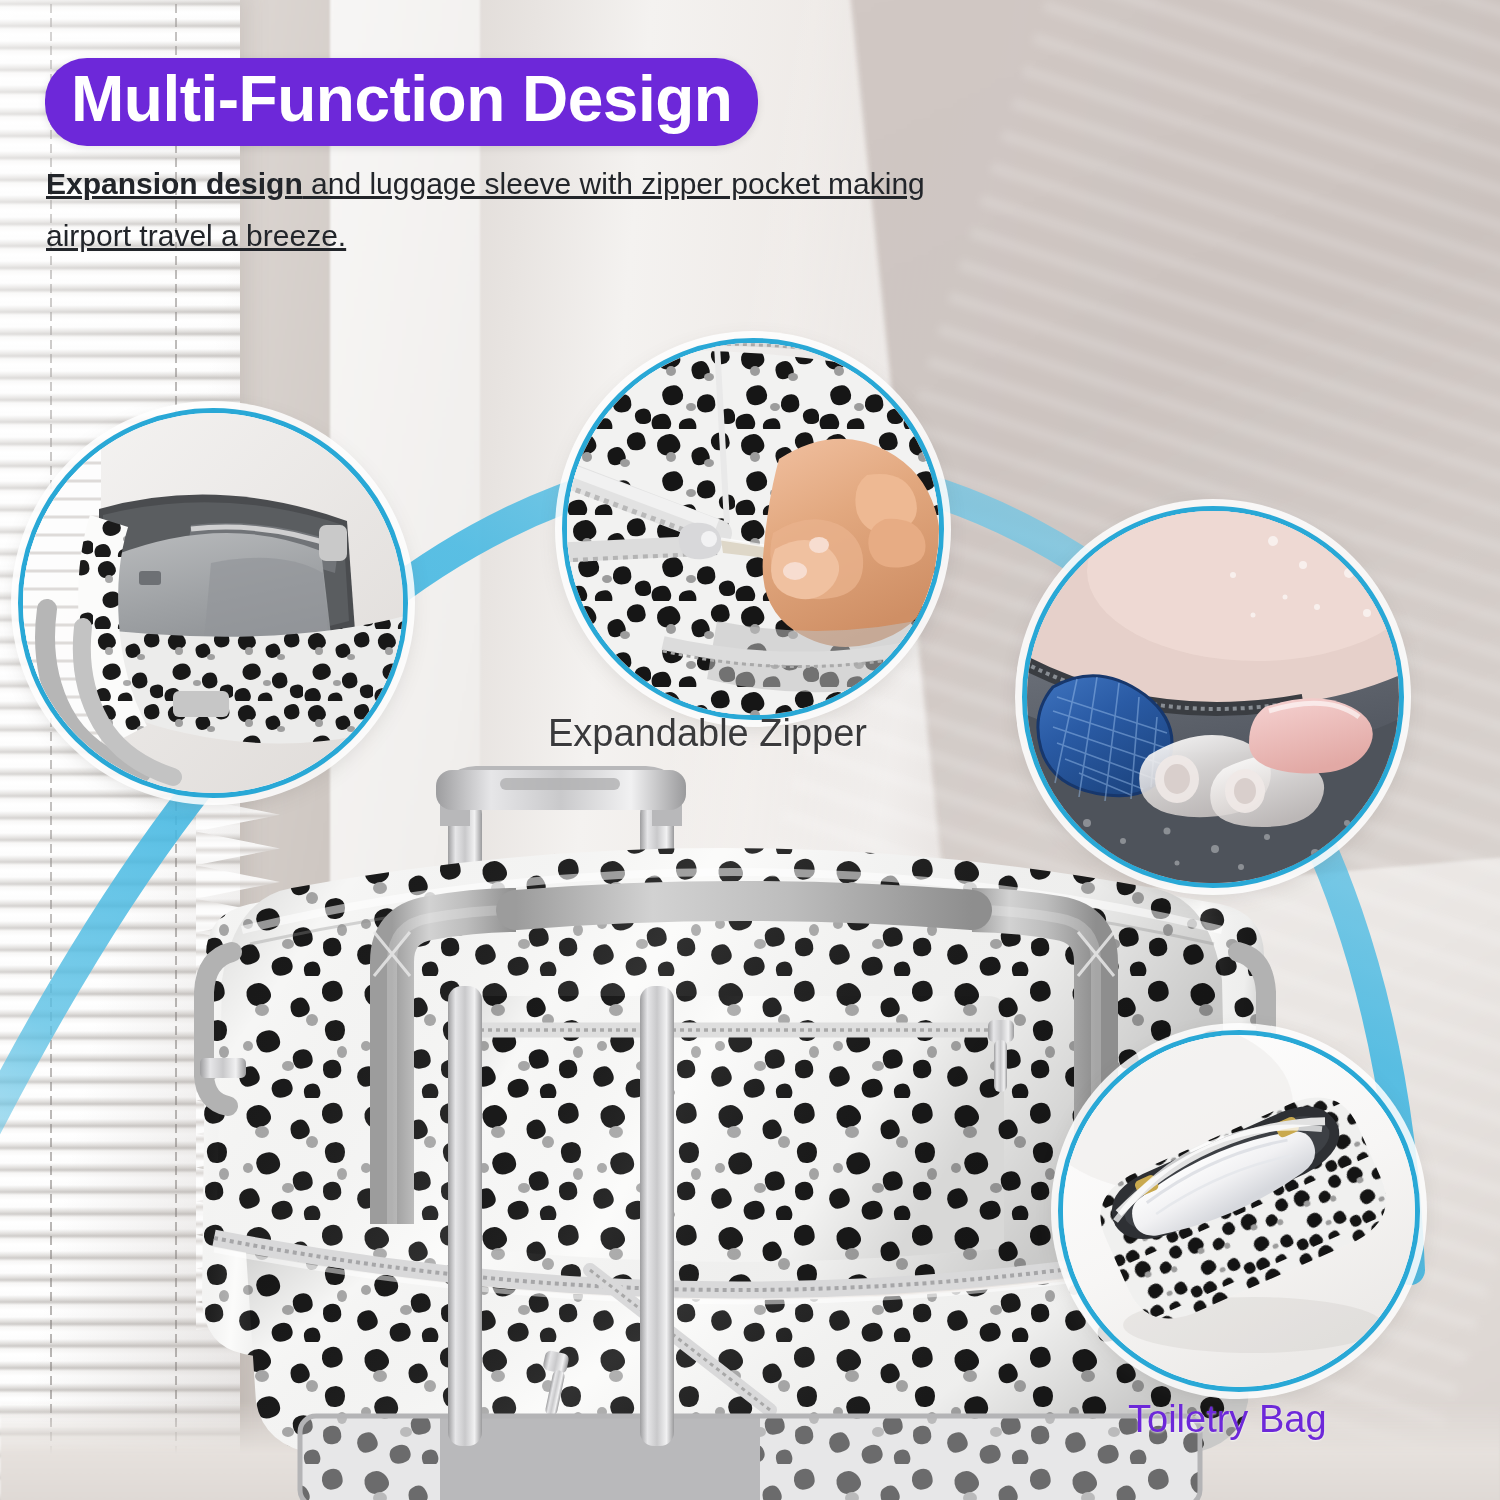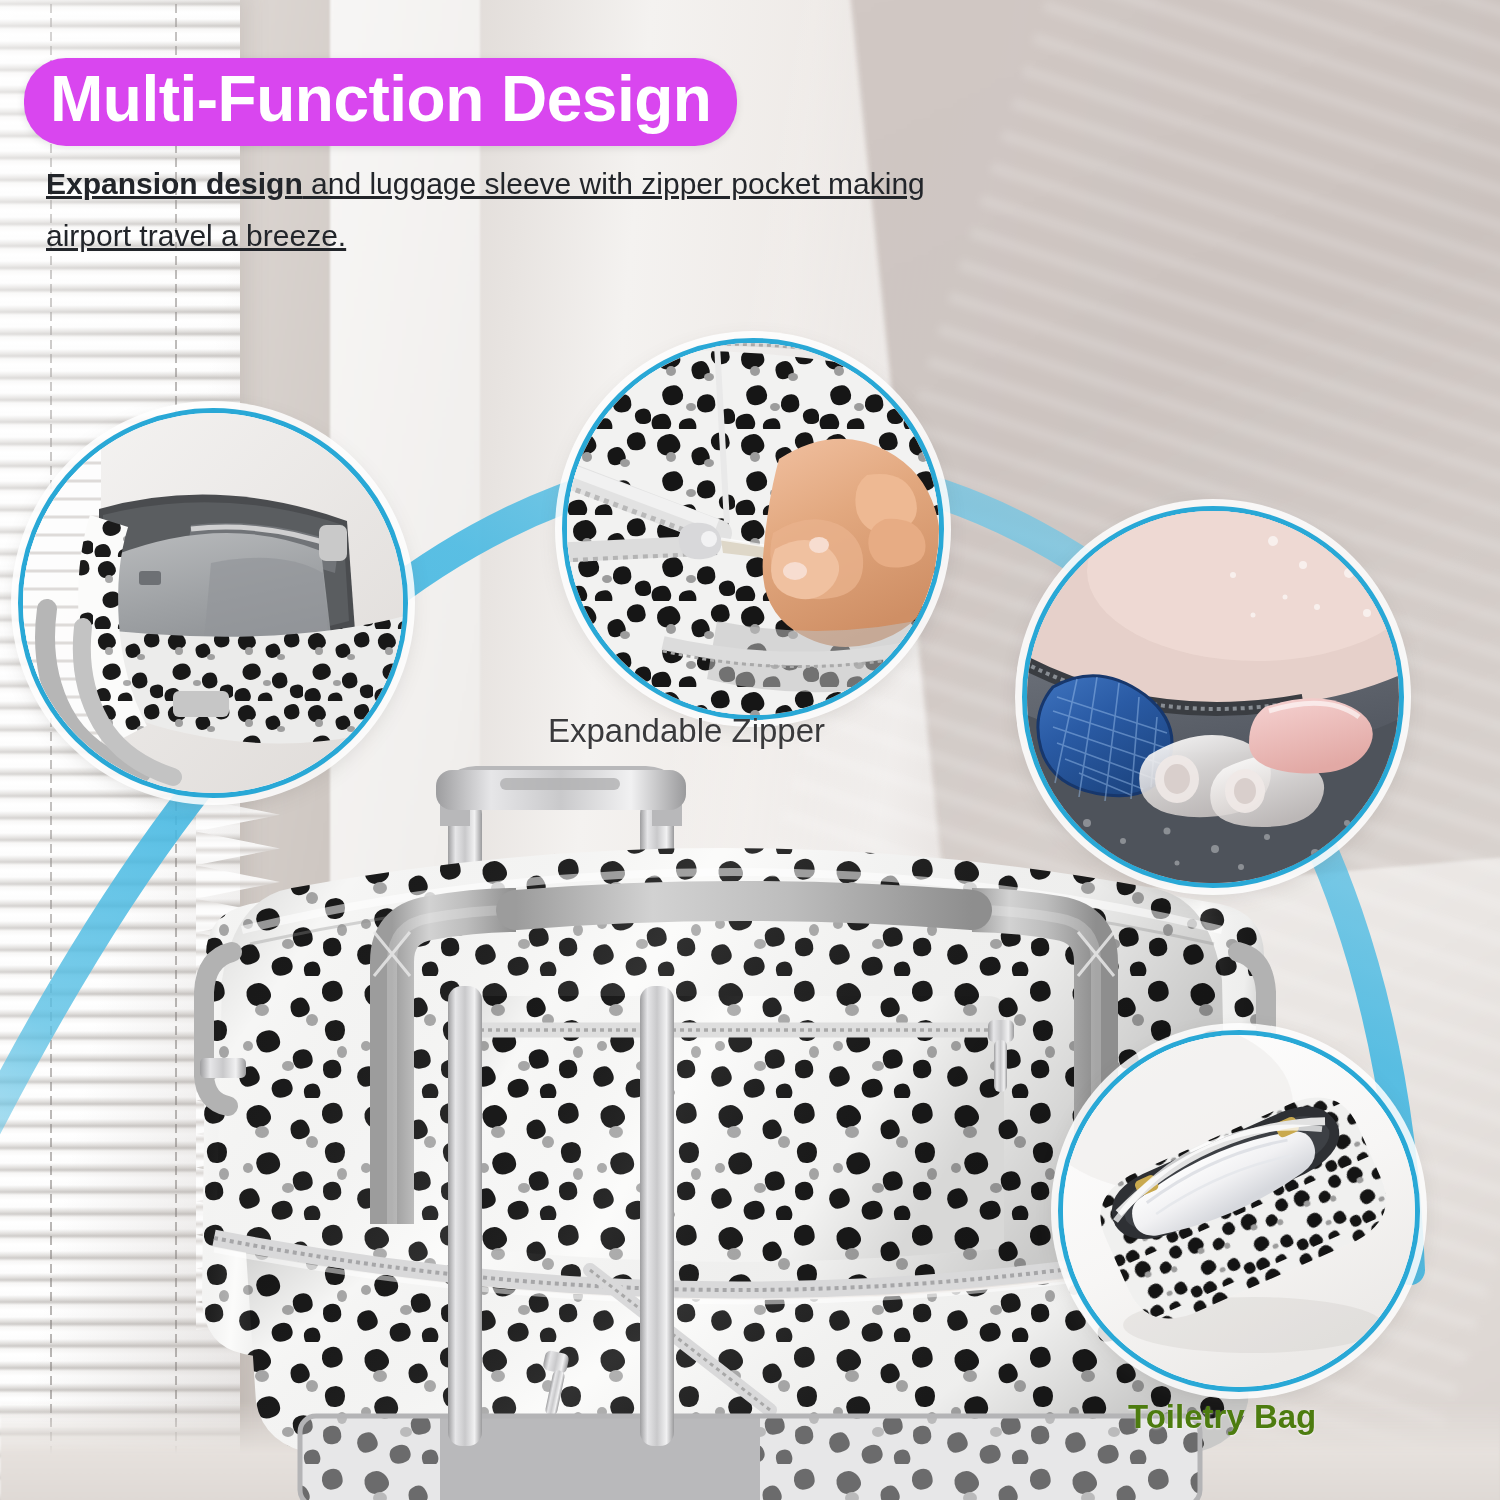--- a/index.html
+++ b/index.html
@@ -151,23 +151,23 @@
     background: linear-gradient(to bottom, rgba(226,221,217,0) 0%, #e6e1dd 45%, #dcd6d2 100%);
     filter: blur(1px);
   }
 
   
   .arc-layer { position: absolute; inset: 0; pointer-events: none; }
 
   
   .title-pill {
     position: absolute;
-    left: 24px; top: 58px;
+    left: 45px; top: 58px;
     padding: 9px 26px 15px 26px;
-    background: #d946ef;
+    background: #6d28d9;
     border-radius: 42px;
     box-shadow: 0 2px 8px rgba(0,0,0,.10);
   }
   .title-pill span {
     display: block;
     font-size: 64px;
     line-height: 1.0;
     font-weight: 700;
     color: #ffffff;
     letter-spacing: -0.5px;
@@ -192,27 +192,27 @@
     border: 5px solid #29a8d6;
     overflow: hidden;
     background: #ffffff;
     box-shadow: 0 0 0 7px rgba(255,255,255,.85), 0 6px 22px rgba(90,85,82,.22);
   }
   .inset .photo { position: absolute; inset: 0; overflow: hidden; }
 
   
   .caption {
     position: absolute;
-    font-size: 33px;
+    font-size: 38px;
     color: #3a3a3c;
     font-weight: 400;
     white-space: nowrap;
     text-shadow: 0 1px 2px rgba(255,255,255,.7);
   }
-  .caption.bold { font-weight: 700; color: #4d7c0f; }
+  .caption.bold { font-weight: 400; color: #6d28d9; }
 
   
   #main-product { position: absolute; left: 0; top: 0; width: 1500px; height: 1500px; }
 </style>
 </head>
 <body>
 
 <div id="stage">
 
   <div class="bg-base"></div>

